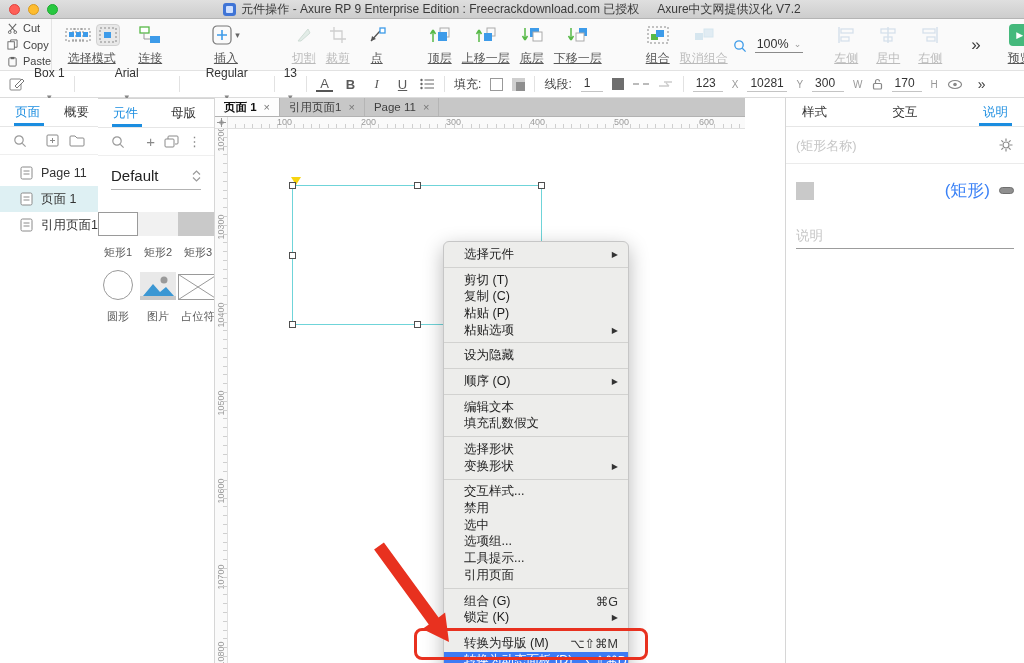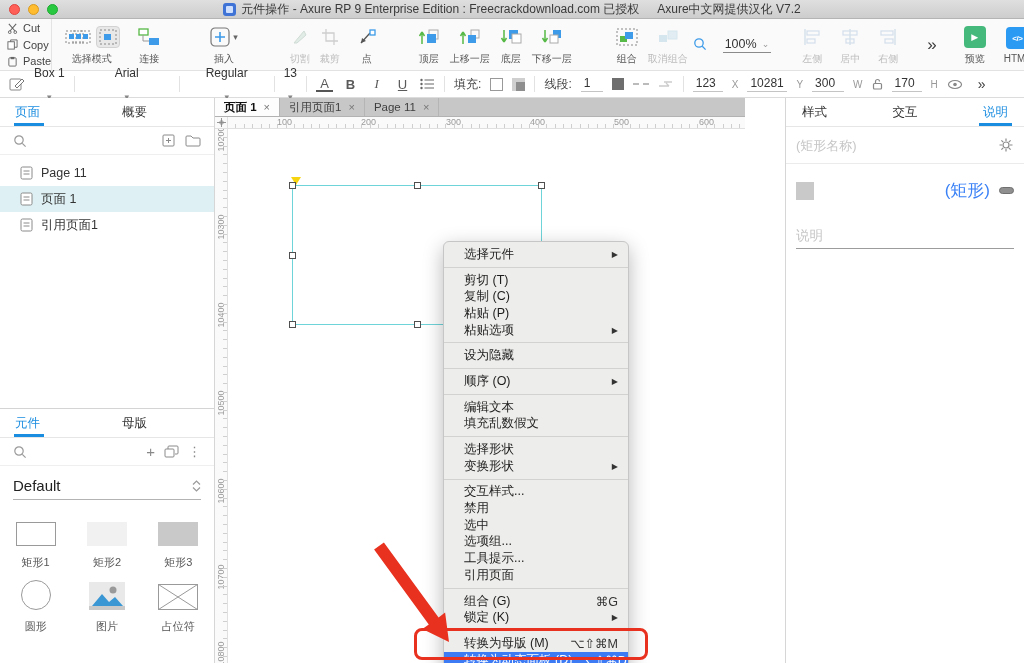--- a/index.html
+++ b/index.html
@@ -18,28 +18,28 @@
   .tb-title { margin:0 auto; font-size:12px; color:#3a3a3a; display:flex; gap:18px; align-items:center; white-space:nowrap; }
   .tb-title .seg { display:flex; gap:5px; align-items:center; }
   .app-badge { width:13px; height:13px; background:#3f74d6; border-radius:3px; position:relative; }
   .app-badge::after { content:''; position:absolute; inset:3px; background:#cfe0ff; border-radius:1px; }
 
   
   .toolbar { height:52px; background:#fafafa; border-bottom:1px solid #e2e2e2; display:flex; align-items:stretch; }
   .edit-group { width:62px; border-right:1px solid #e4e4e4; display:flex; flex-direction:column; justify-content:space-evenly; padding-left:7px; }
   .eg-item { display:flex; align-items:center; gap:5px; font-size:11px; color:#444; height:15px; }
   .tb-btn { display:flex; flex-direction:column; align-items:center; justify-content:center; gap:4px; padding:4px 5px 2px; align-self:center; }
-  .tb-btn .lbl { font-size:10px; color:#555; white-space:nowrap; }
+  .tb-btn .lbl { font-size:12px; color:#555; white-space:nowrap;text-decoration:underline; }
   .tb-btn.disabled { opacity:.38; }
   .icon-row { display:flex; align-items:center; gap:3px; height:22px; }
   .icon-box { display:flex; align-items:center; justify-content:center; height:22px; padding:0 2px; border-radius:4px; }
   .icon-box.pressed { background:#e8e8e8; border:1px solid #d2d2d2; }
   .caret { font-size:9px; color:#666; }
   .right-cluster { margin-left:auto; display:flex; align-items:center; padding-right:10px; gap:8px; }
-  .zoom-ctl { display:flex; align-items:flex-start; gap:16px; align-self:center; margin-right:18px; }
+  .zoom-ctl { display:flex; align-items:flex-end; gap:8px; align-self:center; margin-right:18px; }
   .zoom-val { font-size:12.5px; color:#333; border-bottom:1px solid #8a8a8a; padding:0 2px 1px; display:flex; gap:5px; align-items:center; }
   .zoom-val .caret { color:#999; }
   .more-btn { font-size:17px; color:#3c3c3c; align-self:center; margin:0 16px; letter-spacing:-2px; }
   .badge-btn { width:22px; height:22px; border-radius:4px; display:flex; align-items:center; justify-content:center; color:#fff; }
   .badge-btn.green { background:#45b97c; font-size:9px; }
   .badge-btn.blue { background:#2b9af3; font-size:8px; font-weight:bold; letter-spacing:-.5px; }
 
   
   .stylebar { height:27px; background:#fff; border-bottom:1px solid #dcdcdc; display:flex; align-items:center; padding:0 9px; gap:9px; font-size:12px; color:#333; white-space:nowrap; }
   .sb-sep { width:1px; height:16px; background:#e2e2e2; }
@@ -52,21 +52,21 @@
   .sb-num { border-bottom:1px solid #c4c4c4; padding:0 3px 1px; color:#333; }
   .sq-white { width:13px; height:13px; border:1px solid #999; background:#fff; }
   .sq-shadow { width:13px; height:13px; background:#8e8e8e; box-shadow:inset 4px 4px 0 0 #cfcfcf; }
   .sq-line { width:12px; height:12px; background:#6e6e6e; }
   .dashed-ic { width:16px; border-top:2px dashed #bbb; }
 
   
   .main { position:absolute; top:98px; left:0; right:0; bottom:0; display:flex; }
 
   
-  .left-panel { width:215px; border-right:1px solid #d6d6d6; display:flex; flex-direction:column; background:#fff; }
+  .left-panel { width:215px; border-right:1px solid #d6d6d6; display:flex; background:#fff; }
   .panel-tabs { display:flex; height:29px; border-bottom:1px solid #e6e6e6; flex:none; }
   .panel-tab { flex:1; display:flex; align-items:center; padding-left:15px; font-size:12.5px; color:#333; position:relative; }
   .panel-tab.active { color:#1b8de0; }
   .panel-tab.active::after { content:''; position:absolute; left:14px; bottom:0; width:30px; height:3px; background:#1b8de0; }
   .search-row { height:28px; display:flex; align-items:center; padding:0 13px; gap:9px; border-bottom:1px solid #efefef; flex:none; }
   .search-row .spacer { flex:1; }
   .kebab { color:#888; font-size:13px; }
   .plus-g { color:#888; font-size:15px; line-height:10px; }
   .tree { padding-top:5px; }
   .tree-item { height:26px; display:flex; align-items:center; gap:8px; padding-left:20px; font-size:12.5px; color:#333; }

